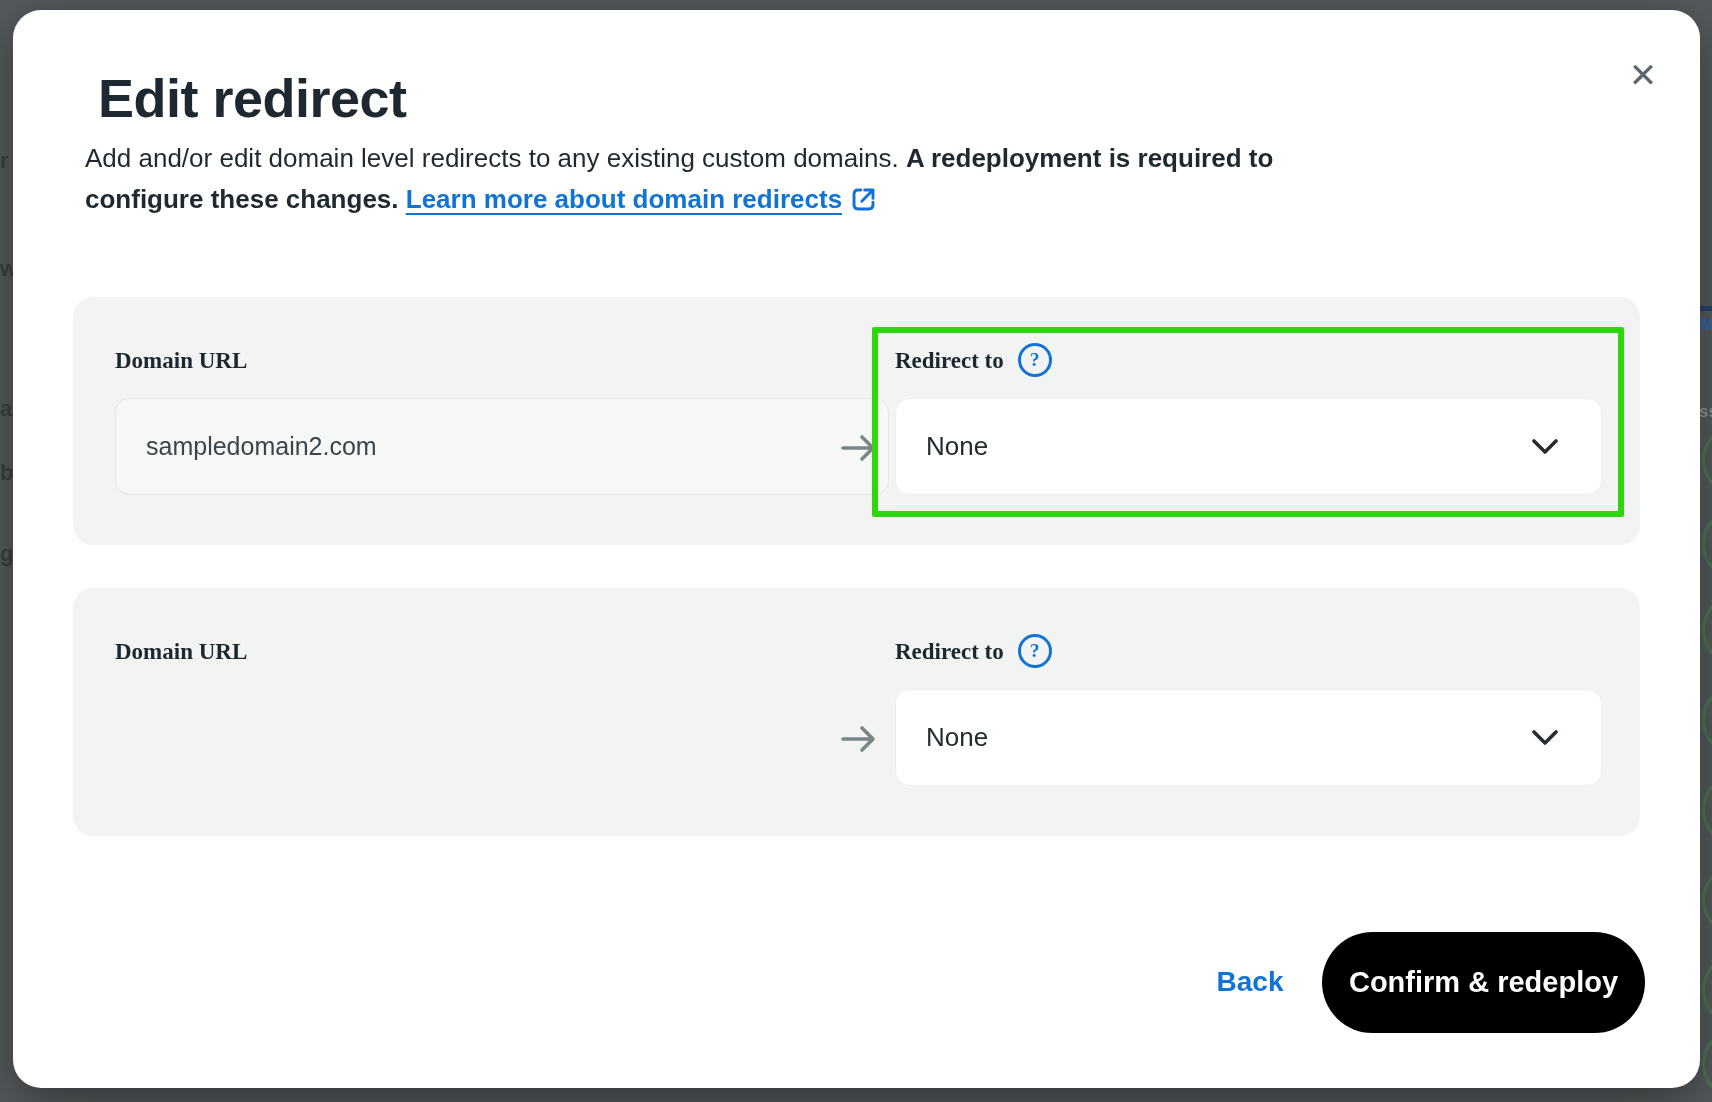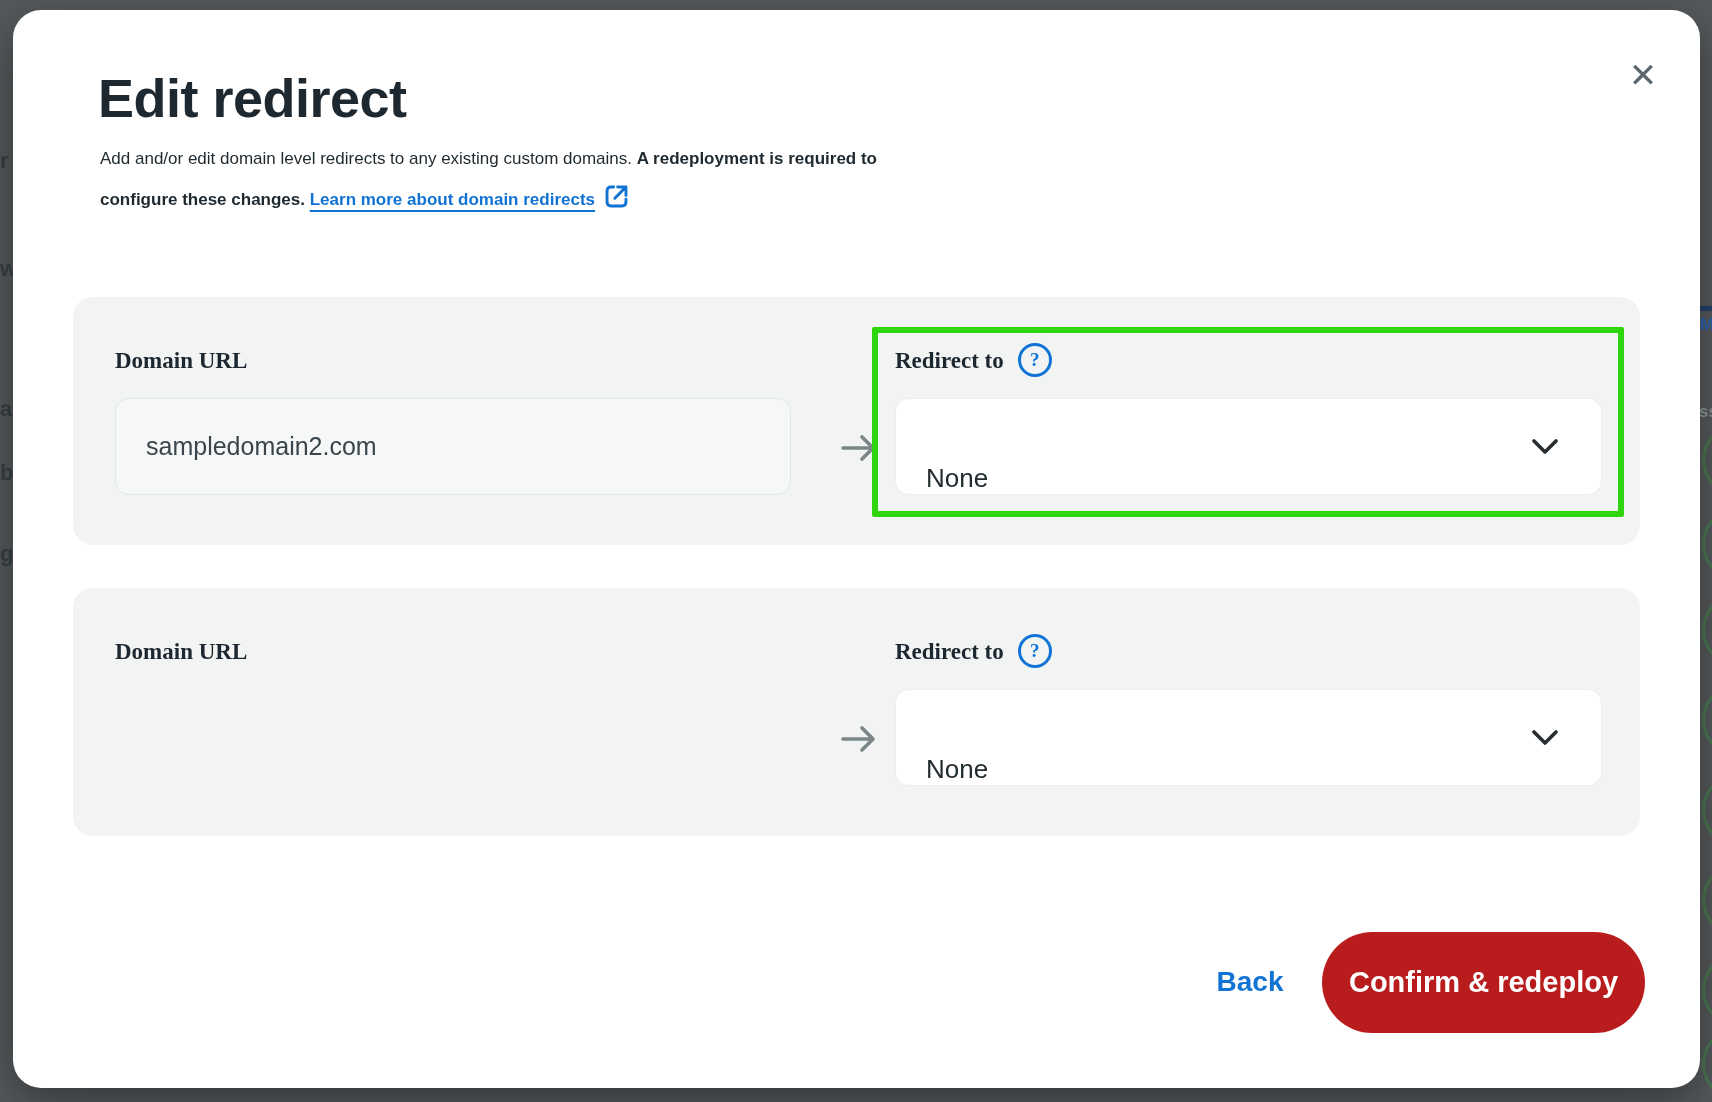--- a/index.html
+++ b/index.html
@@ -32,22 +32,22 @@
     display:flex; align-items:center; justify-content:center;
   }
   .close span{ font-size:34px; color:#5b676f; line-height:1; }
 
   .title{
     position:absolute; left:85px; top:60px;
     font-size:54px; line-height:56px; font-weight:700; letter-spacing:-.5px;
     color:#1d2830;
   }
   .desc{
-    position:absolute; left:87px; top:128px; width:1290px;
-    font-size:17px; line-height:41px; color:#1f2930;
+    position:absolute; left:72px; top:128px; width:1290px;
+    font-size:26px; line-height:41px; color:#1f2930;
   }
   .desc b{ font-weight:700; }
   .learn-link{
     color:var(--accent-blue,#1173d4); font-weight:700; text-decoration:underline;
     text-decoration-thickness:2px; text-underline-offset:5px; cursor:pointer;
   }
   .ext-icon{ width:29px; height:29px; vertical-align:-6px; margin-left:7px; }
 
   
   .card{
@@ -56,56 +56,56 @@
   }
   .card.first{ top:287px; }
   .card.second{ top:578px; }
 
   .label-row{
     position:absolute; top:44px; height:40px;
     display:flex; align-items:center; gap:14px;
     font-size:23px; font-weight:700; color:#1d2730;font-family:Liberation Serif, serif;
   }
   .domain-input{
-    position:absolute; left:42px; top:101px; width:676px; height:97px;
+    position:absolute; left:42px; top:101px; width:774px; height:97px;
     background:#f6f8f7; border:1px solid #e2e6e6; border-radius:14px;
     padding:0 30px; font-size:25px; color:#39454a;
     font-family:"Liberation Sans","DejaVu Sans",sans-serif; outline:none;
   }
   .arrow{ position:absolute; left:768px; top:136px; width:36px; height:30px; }
   .help{
     width:34px; height:34px; border:3px solid var(--accent-blue,#1173d4); border-radius:50%;
     display:inline-flex; align-items:center; justify-content:center;
     font-size:19px; font-weight:700; color:var(--accent-blue,#1173d4);
     cursor:pointer; background:transparent; margin-top:-2px;
   }
   .dropdown{
     position:absolute; left:822px; top:101px; width:707px; height:97px;
     background:#ffffff; border:1px solid #eceeee; border-radius:14px;
-    display:flex; align-items:flex-end; padding:0 30px;
+    display:flex; align-items:center; padding:0 30px;
     font-size:26px; color:#232c30; cursor:pointer;
   }
   .chev{ position:absolute; right:42px; top:40px; width:28px; height:16px; }
 
   .highlight{
     position:absolute; left:799px; top:30px; width:752px; height:190px;
     border:6px solid var(--highlight-green,#2fd60e); border-radius:2px;
     pointer-events:none;
   }
 
   
   .back{
     position:absolute; left:1167px; top:952px; width:140px; height:40px;
     line-height:40px; text-align:center;
     font-size:28px; font-weight:700; color:var(--accent-blue,#1173d4);
     text-decoration:none; cursor:pointer;
   }
   .confirm{
     position:absolute; left:1309px; top:922px; width:323px; height:101px;
-    border:none; border-radius:51px; background:#b91c1c; cursor:pointer;
+    border:none; border-radius:51px; background:#000000; cursor:pointer;
     color:#ffffff; font-size:29px; font-weight:700;
     font-family:"Liberation Sans","DejaVu Sans",sans-serif;
     display:flex; align-items:center; justify-content:center;
   }
 </style>
 </head>
 <body>
 
 <div>
 

